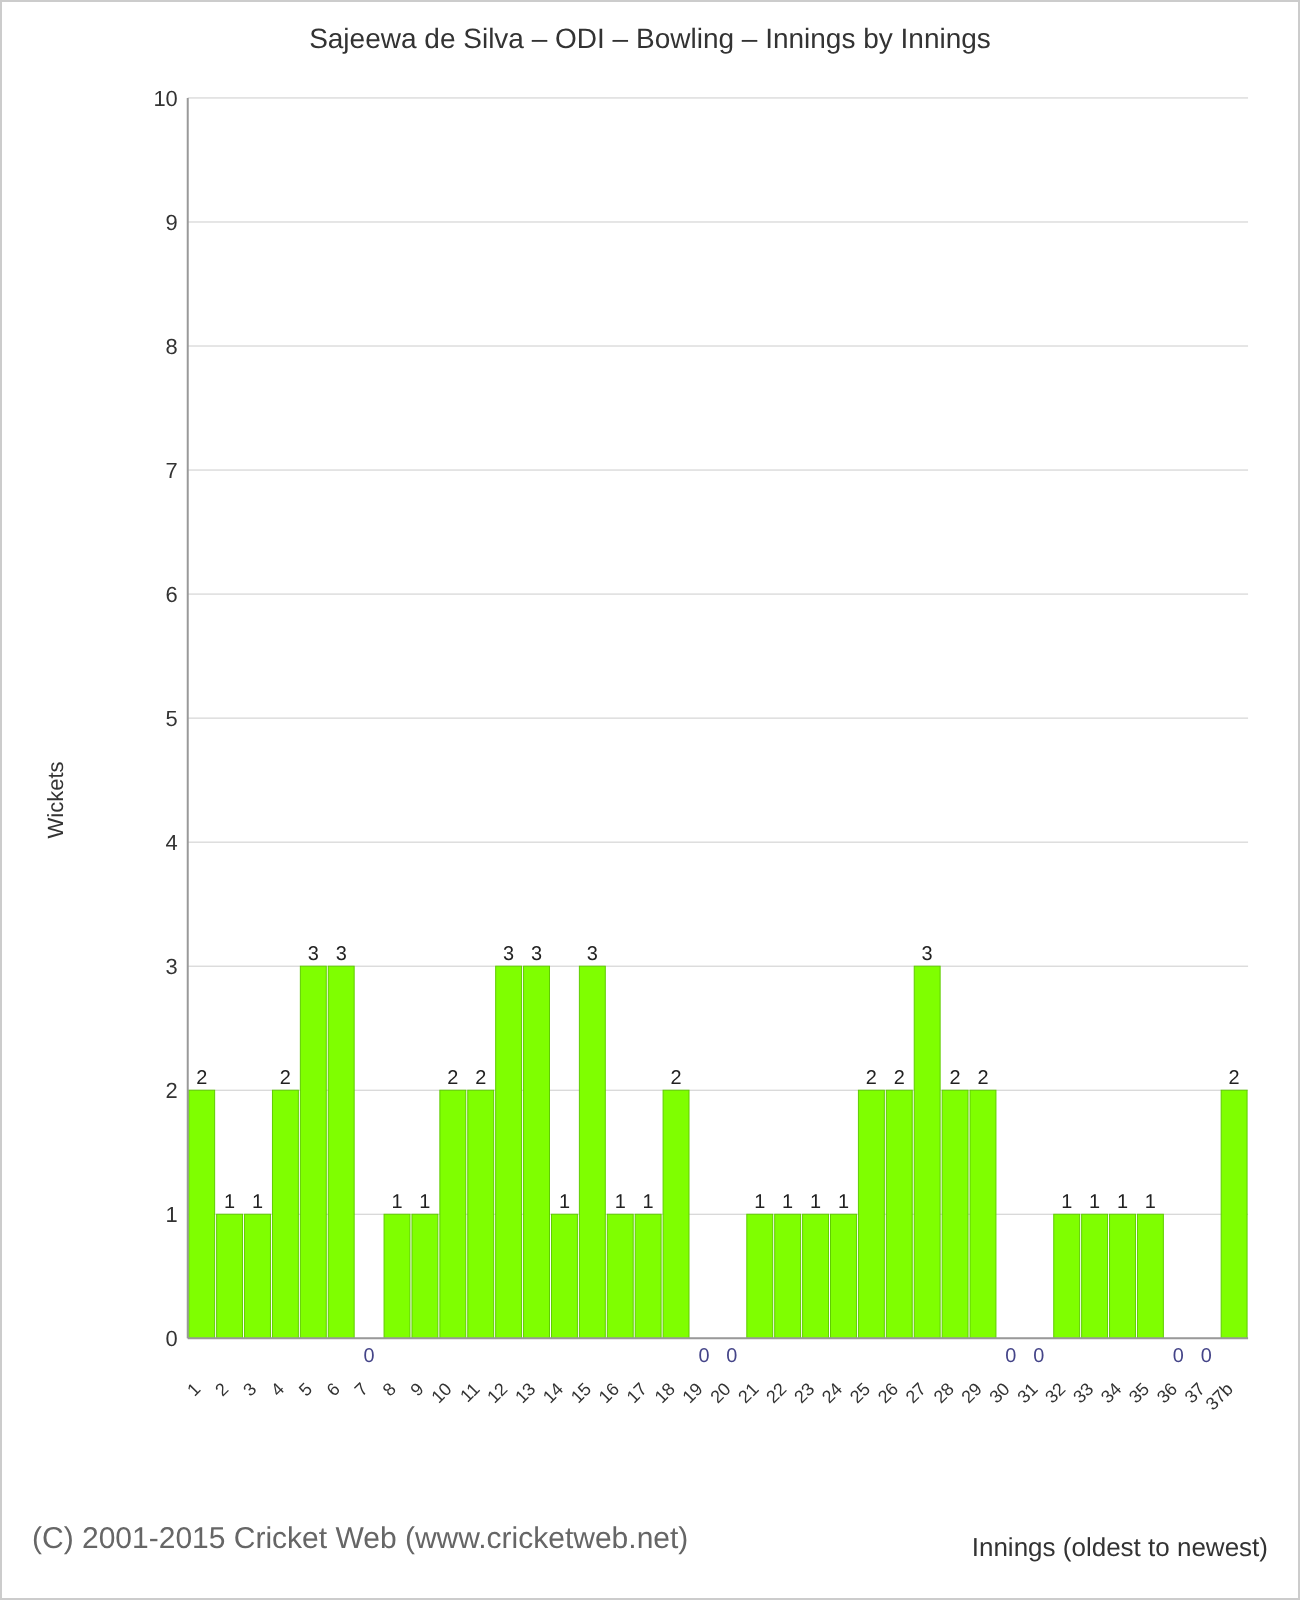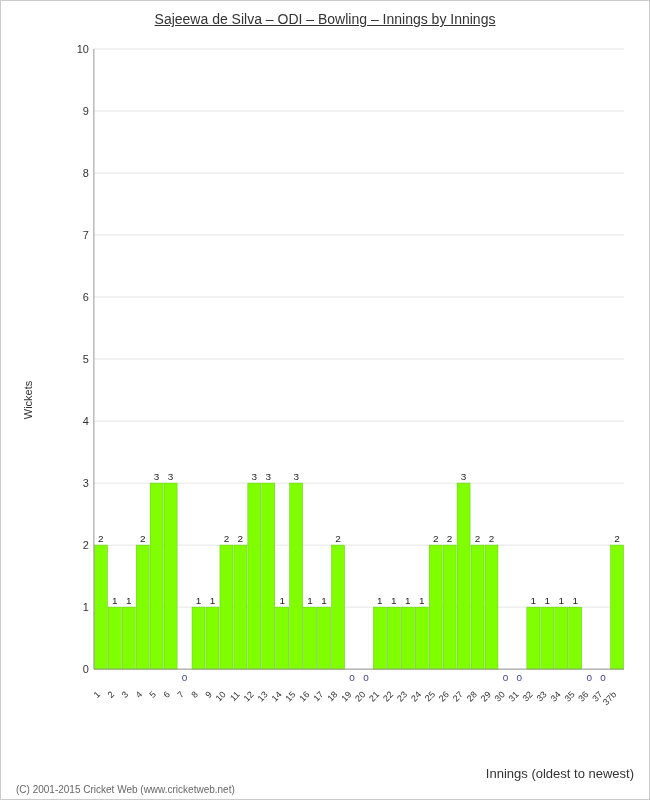--- a/index.html
+++ b/index.html
@@ -17,21 +17,20 @@
       position: relative;
       background: #fff;
       border: 1px solid #ccc;
     }
     .chart-title {
       text-align: center;
       font-size: 14px;
       padding-top: 10px;
       padding-bottom: 5px;
       color: #333;
-      text-decoration: underline;
     }
     .chart-area {
       position: absolute;
       left: 55px;
       right: 15px;
       top: 40px;
       bottom: 80px;
       background: #fff;
     }
     .y-axis-label {
@@ -45,23 +44,23 @@
     }
     .x-axis-label {
       position: absolute;
       bottom: 18px;
       right: 15px;
       font-size: 13px;
       color: #333;
     }
     .copyright {
       position: absolute;
-      bottom: 4px;
+      bottom: 21px;
       left: 15px;
-      font-size: 10px;
+      font-size: 15px;
       color: #666;
     }
     svg.chart-svg {
       width: 100%;
       height: 100%;
     }
   </style>
 </head>
 <body>
 

